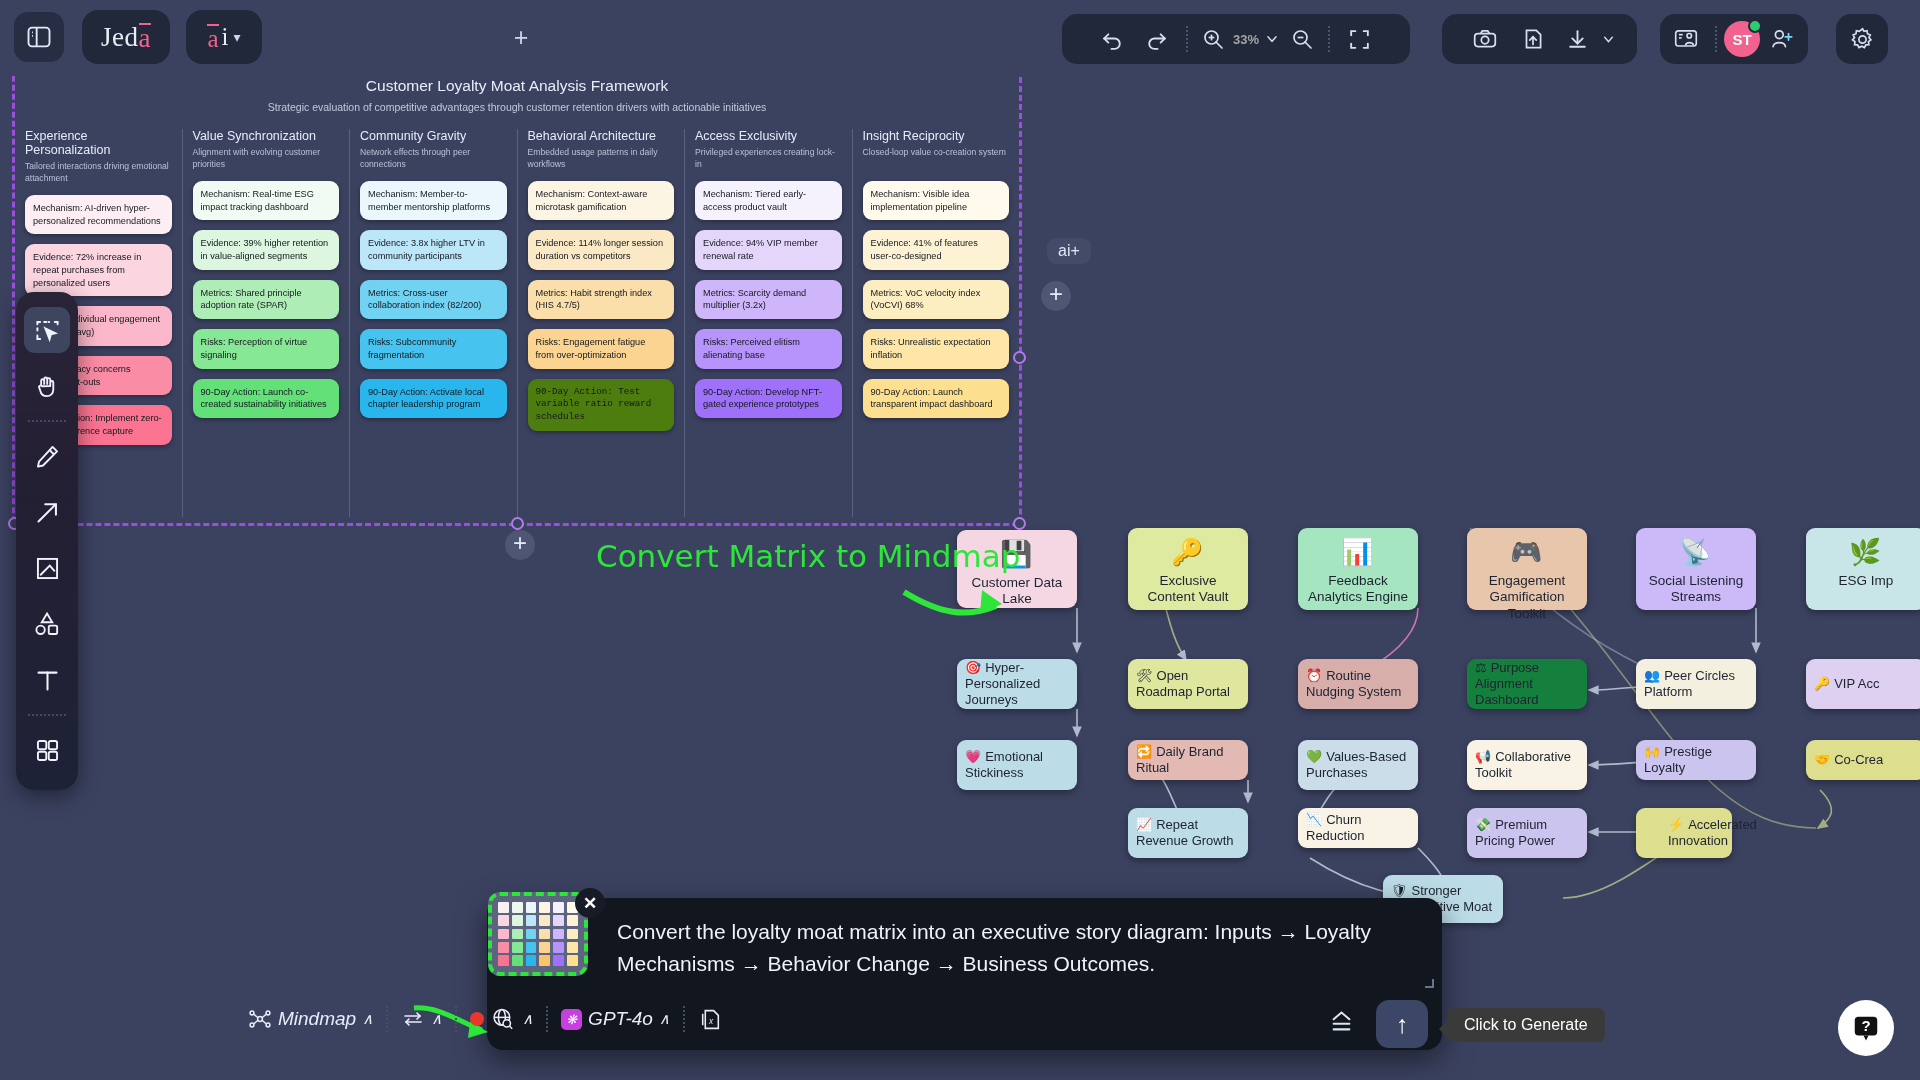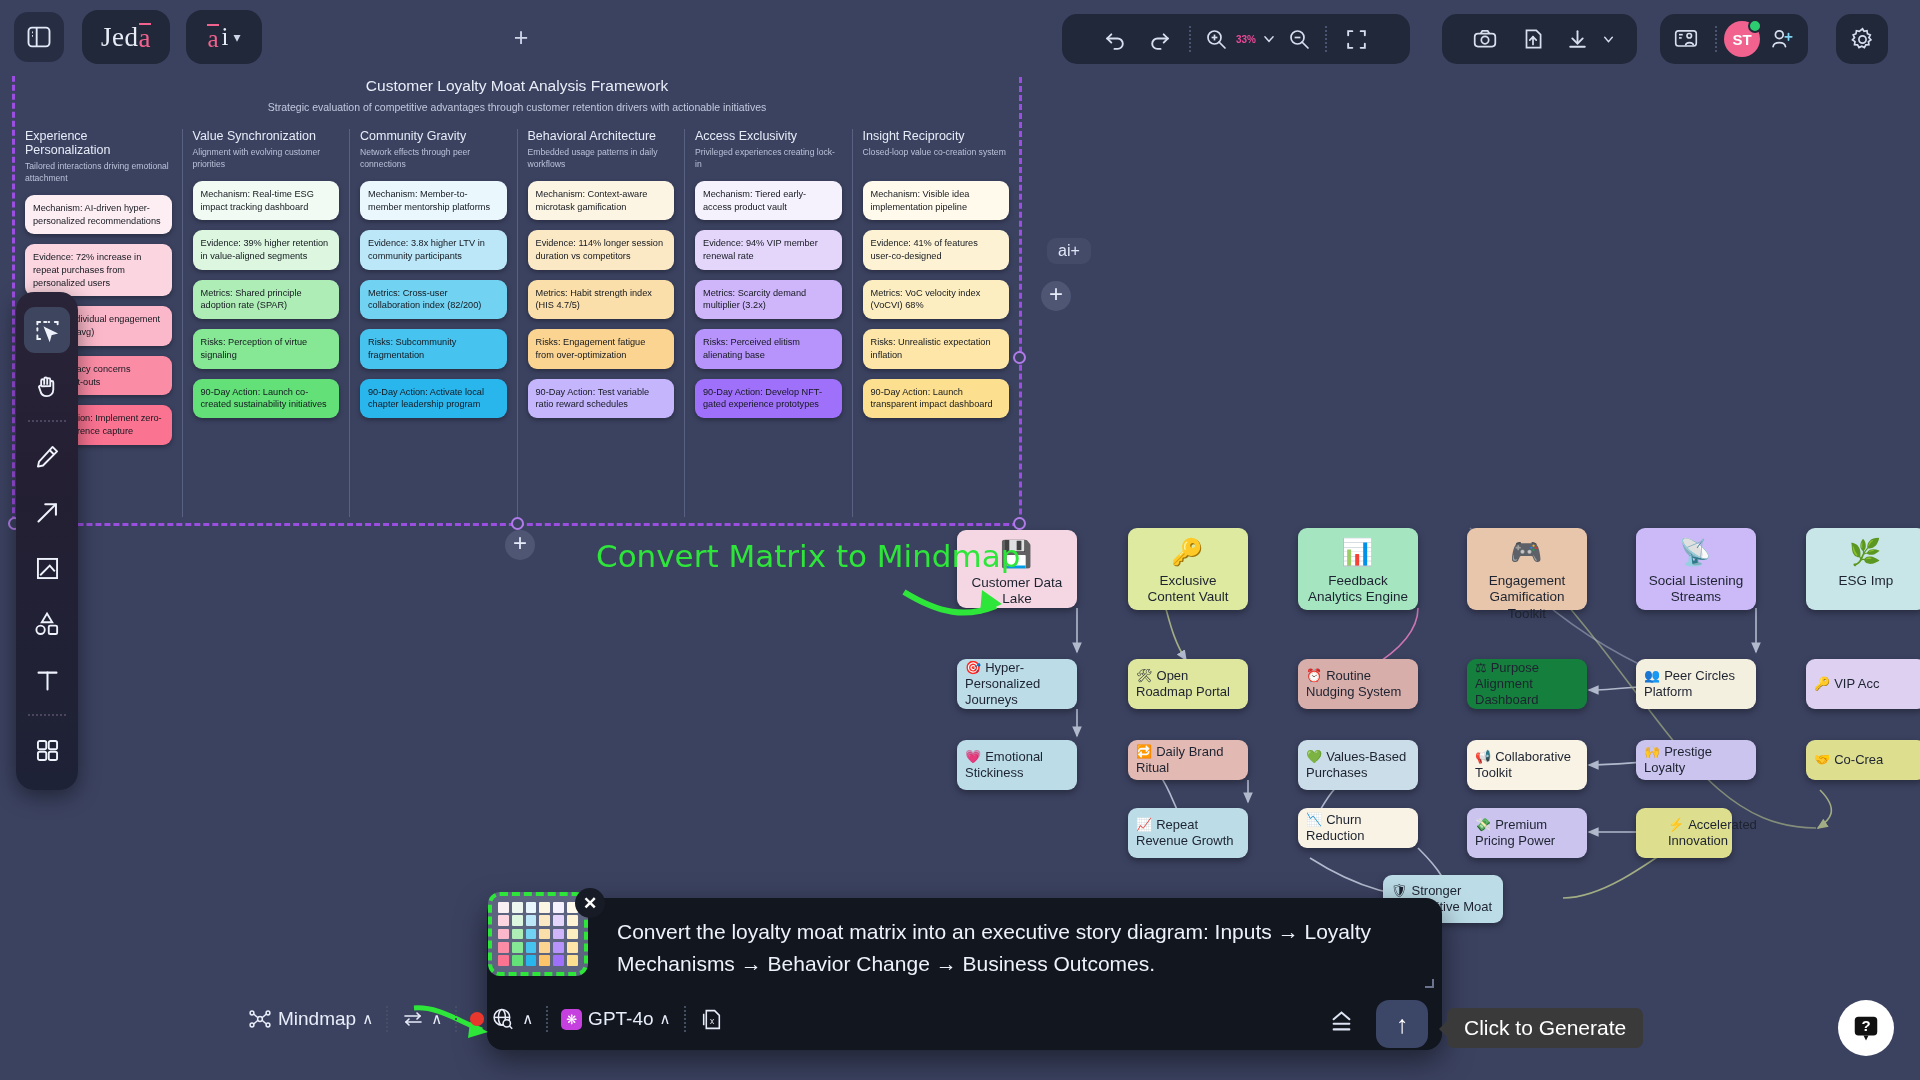--- a/index.html
+++ b/index.html
@@ -28,21 +28,21 @@
   #ai-pill { left: 186px; top: 10px; width: 76px; height: 54px; border-radius: 16px; gap:3px;}
   #add-tab { position:absolute; left: 508px; top: 26px; width: 26px; height: 26px; color:#cfd6e8; font-size: 25px; line-height: 22px; text-align:center; cursor:pointer;}
 
   #tb-center { left: 1062px; top: 14px; width: 348px; height: 50px; border-radius: 15px; gap: 0; }
   #tb-io     { left: 1442px; top: 14px; width: 195px; height: 50px; border-radius: 15px; }
   #tb-user   { left: 1660px; top: 14px; width: 148px; height: 50px; border-radius: 15px; }
   #tb-gear   { left: 1836px; top: 14px; width: 52px; height: 50px; border-radius: 15px; }
 
   .ico { display:flex; align-items:center; justify-content:center; color:#dbe2f2; cursor:pointer; }
   .vdiv { width:0; border-left: 2px dotted #4a5472; height: 26px; margin: 0 7px; }
-  #zoomlabel { color:#ec4899; font-size:10px; font-weight:bold; margin: 0 2px; }
+  #zoomlabel { color:#a3a3a3; font-size:13px; font-weight:bold; margin: 0 2px; }
 
   .avatar {
     width: 36px; height: 36px; border-radius: 50%;
     background:#f2days; display:flex;align-items:center;justify-content:center;
     color:#fff; font-weight:bold; font-size:15px; position:relative;
   }
   .avatar-dot { position:absolute; right:-2px; top:-2px; width:14px;height:14px;border-radius:50%;
      background:#2ecc71; border:2px solid #212839;}
 
   
@@ -121,32 +121,32 @@
   }
   #thumb .grid { display:flex; gap:3px; height:100%; }
   #thumb .gcol { flex:1; display:flex; flex-direction:column; gap:2.5px;}
   #thumb .gcell { flex:1; border-radius:1px; }
   #thumb-close {
     position:absolute; left: 575px; top: 888px; width:30px;height:30px;border-radius:50%;
     background:#171b26; color:#fff; font-size:17px; font-weight:bold;
     display:flex;align-items:center;justify-content:center; z-index:49; cursor:pointer;
   }
   #prompt-tools { position:absolute; left: 248px; top: 1006px; display:flex; align-items:center; z-index:47; }
-  .ptool { display:flex; align-items:center; color:#e8edf9; font-size:19px; gap:6px; cursor:pointer; }
+  .ptool { display:flex; align-items:center; color:#e8edf9; font-size:19px; gap:6px; cursor:pointer;font-style:italic; }
   .ptool .chev { font-size: 15px; }
   .pdiv { border-left:2px dotted #454e63; height:26px; margin:0 13px; }
   #send-btn {
     position:absolute; left: 1376px; top: 1000px; width: 52px; height: 48px;
     background:#3c4667; border-radius: 13px; display:flex;align-items:center;justify-content:center;
     color:#fff; font-size:25px; z-index:48; cursor:pointer;
   }
   #menu-btn { position:absolute; left:1328px; top: 1008px; color:#dde3f2; z-index:47; cursor:pointer;}
   #tooltip {
     position:absolute; left: 1447px; top: 1008px; background:#3a3a3a; color:#fff;
-    padding: 8px 17px; border-radius: 7px; font-size: 21px; z-index:48;
+    padding: 8px 17px; border-radius: 7px; font-size: 16px; z-index:48;
   }
   #tooltip:before {
     content:''; position:absolute; left:-8px; top:13px; border:8px solid transparent;
     border-right-color:#3a3a3a; border-left:0;
   }
   #help-btn {
     position:absolute; left: 1838px; top: 1000px; width: 56px; height: 56px; border-radius:50%;
     background:#fff; display:flex;align-items:center;justify-content:center; z-index:48; cursor:pointer;
   }
   #green-arrow-bottom { position:absolute; left:412px; top:1000px; z-index:46; }
@@ -231,21 +231,21 @@
         <div class="card" style="background: rgb(70, 195, 239);">Risks: Subcommunity fragmentation</div>
         <div class="card" style="background: rgb(41, 182, 237);">90-Day Action: Activate local chapter leadership program</div>
       </div>
       <div class="col">
         <div class="col-h">Behavioral Architecture</div>
         <div class="col-s">Embedded usage patterns in daily workflows</div>
         <div class="card" style="background: rgb(253, 245, 228);">Mechanism: Context-aware microtask gamification</div>
         <div class="card" style="background: rgb(251, 233, 198);">Evidence: 114% longer session duration vs competitors</div>
         <div class="card" style="background: rgb(251, 223, 170);">Metrics: Habit strength index (HIS 4.7/5)</div>
         <div class="card" style="background: rgb(251, 212, 145);">Risks: Engagement fatigue from over-optimization</div>
-        <div class="card" style="background: #c4b5fd;">90-Day Action: Test variable ratio reward schedules</div>
+        <div class="card" style="background: #4d7c0f; font-family: Liberation Mono, monospace;">90-Day Action: Test variable ratio reward schedules</div>
       </div>
       <div class="col">
         <div class="col-h">Access Exclusivity</div>
         <div class="col-s">Privileged experiences creating lock-in</div>
         <div class="card" style="background: rgb(246, 242, 253);">Mechanism: Tiered early-access product vault</div>
         <div class="card" style="background: rgb(228, 214, 251);">Evidence: 94% VIP member renewal rate</div>
         <div class="card" style="background: rgb(207, 182, 251);">Metrics: Scarcity demand multiplier (3.2x)</div>
         <div class="card" style="background: rgb(183, 148, 251);">Risks: Perceived elitism alienating base</div>
         <div class="card" style="background: rgb(159, 112, 250);">90-Day Action: Develop NFT-gated experience prototypes</div>
       </div>

